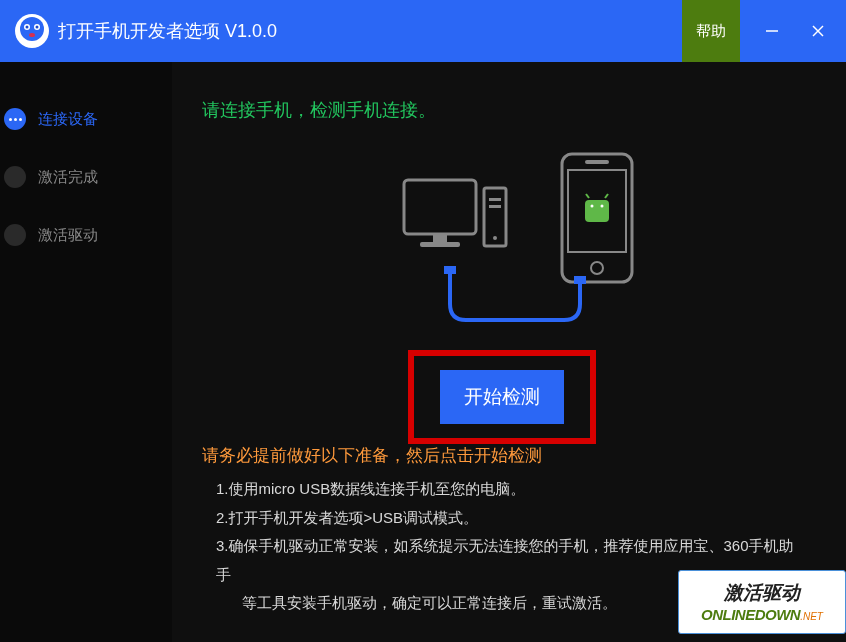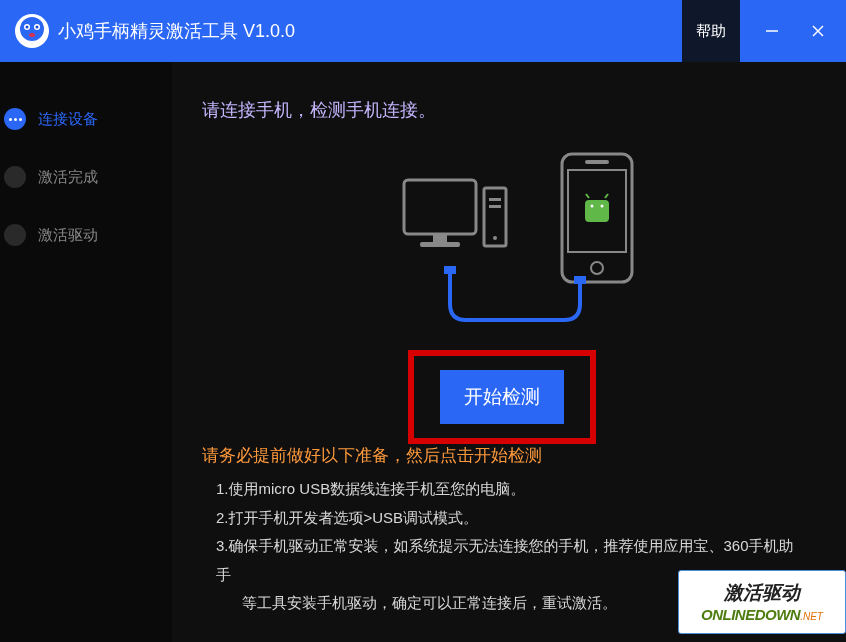--- a/index.html
+++ b/index.html
@@ -40,21 +40,21 @@
       font-weight: 400;
     }
     .titlebar-controls {
       margin-left: auto;
       display: flex;
       align-items: center;
       gap: 18px;
       height: 100%;
     }
     .help-btn {
-      background: #0f172a;
+      background: #4d7c0f;
       padding: 6px 14px;
       font-size: 15px;
       color: #fff;
       cursor: pointer;
       height: 100%;
       display: flex;
       align-items: center;
     }
     .min-btn, .close-btn {
       width: 28px;
@@ -110,21 +110,21 @@
       background: #fff;
     }
     .main {
       flex: 1;
       padding: 36px 44px 20px 30px;
       color: #ccc;
       position: relative;
     }
     .instruction {
       font-size: 18px;
-      color: #c4b5fd;
+      color: #22c55e;
       margin-bottom: 28px;
     }
     .illustration {
       display: flex;
       justify-content: center;
       margin-top: 10px;
       position: relative;
       height: 180px;
     }
     .monitor-svg {
@@ -221,21 +221,21 @@
       <svg viewBox="0 0 36 36">
         <circle cx="18" cy="18" r="17" fill="#fff"></circle>
         <circle cx="18" cy="16" r="12" fill="#2b67f5"></circle>
         <circle cx="13" cy="14" r="3" fill="#fff"></circle>
         <circle cx="23" cy="14" r="3" fill="#fff"></circle>
         <circle cx="13" cy="14" r="1.5" fill="#1a4ad0"></circle>
         <circle cx="23" cy="14" r="1.5" fill="#1a4ad0"></circle>
         <ellipse cx="18" cy="22" rx="3" ry="2" fill="#d73050"></ellipse>
       </svg>
     </div>
-    <div class="title-text">小鸡手柄精灵激活工具 V1.0.0</div>
+    <div class="title-text">打开手机开发者选项 V1.0.0</div>
     <div class="titlebar-controls">
       <div class="help-btn">帮助</div>
       <div class="min-btn">
         <svg width="18" height="18" viewBox="0 0 18 18">
             <line x1="3" y1="9" x2="15" y2="9" stroke="#fff" stroke-width="1.5"></line>
           </svg>
       </div>
       <div class="close-btn">
         <svg width="18" height="18" viewBox="0 0 18 18">
             <line x1="4" y1="4" x2="14" y2="14" stroke="#fff" stroke-width="1.5"></line>

